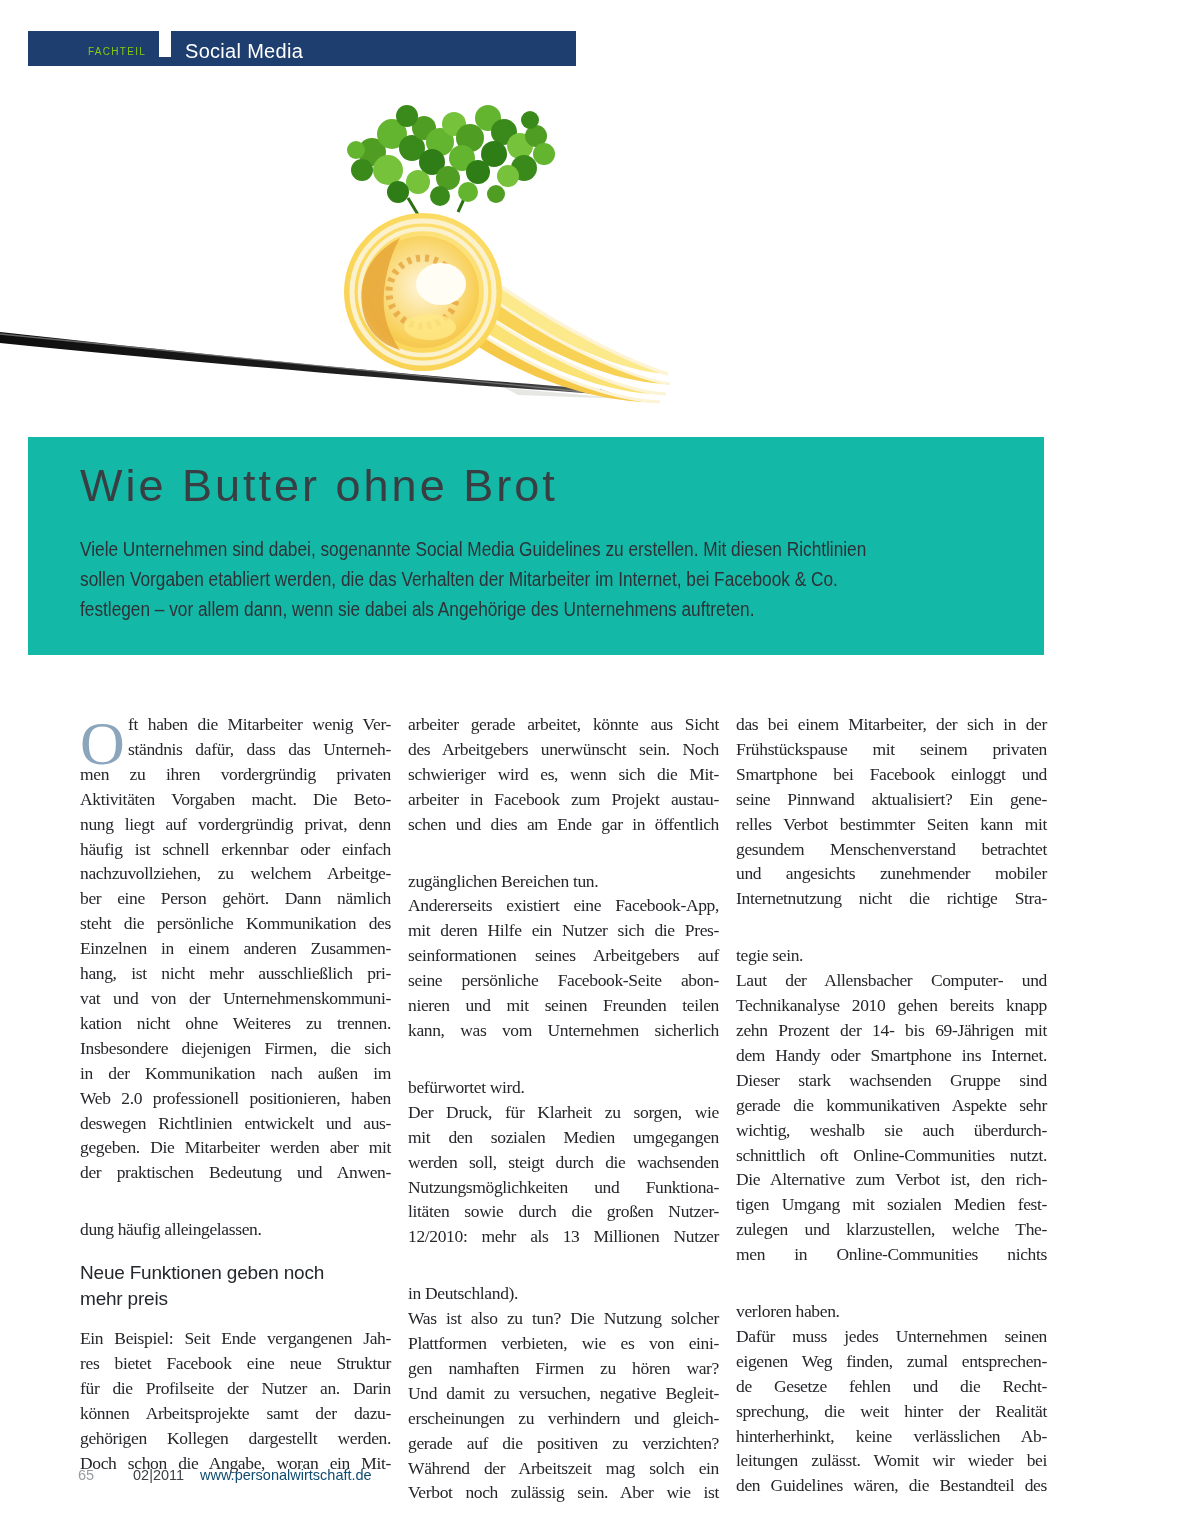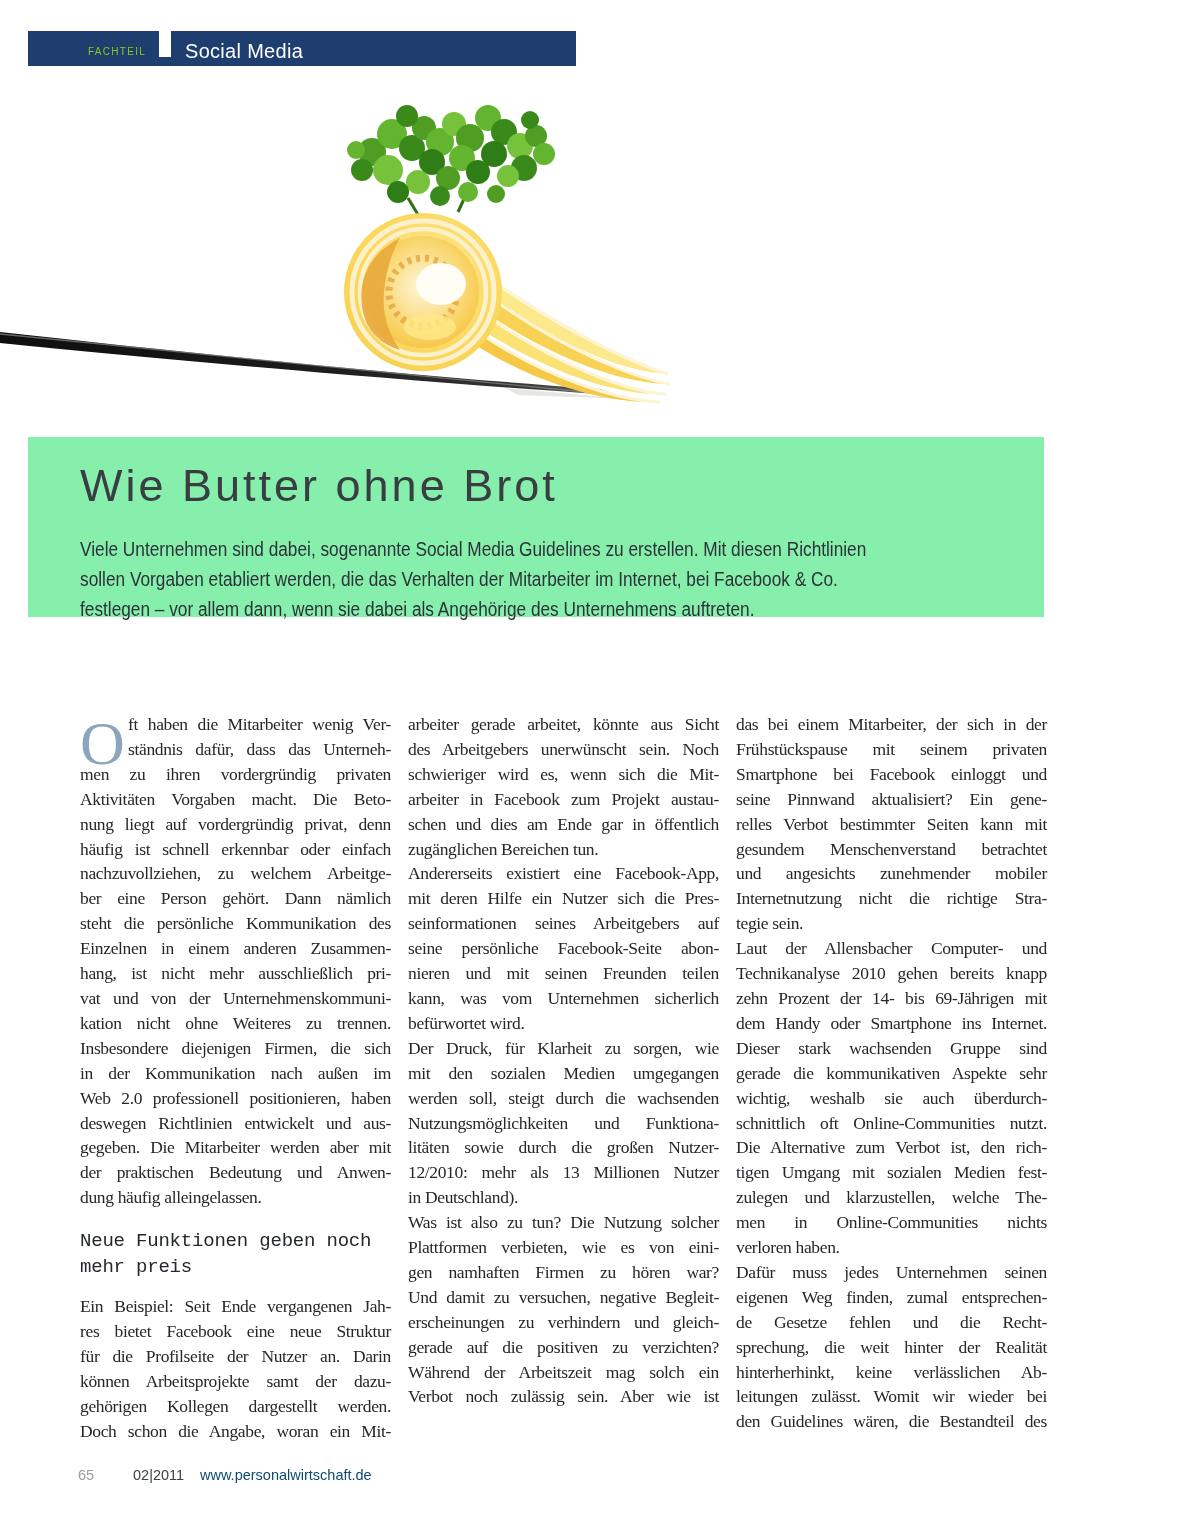--- a/index.html
+++ b/index.html
@@ -9,38 +9,38 @@
   
   .kickerbar{position:absolute;left:28px;top:31px;width:548px;height:35px;background:#1d3e6e;}
   .kicker-label{position:absolute;left:60px;top:15px;font-size:10px;letter-spacing:1.3px;color:#84cc16;}
   .kicker-notch{position:absolute;left:131px;top:0;width:12px;height:26px;background:#fff;}
   .section-label{position:absolute;left:157px;top:9px;font-size:20px;letter-spacing:0.3px;color:#fff;}
 
   
   .illus{position:absolute;left:0;top:90px;width:680px;height:322px;}
 
   
-  .titlebox{position:absolute;left:28px;top:437px;width:1016px;height:180px;background:#86efac;}
+  .titlebox{position:absolute;left:28px;top:437px;width:1016px;height:218px;background:#14b8a6;}
   .title{position:absolute;left:52px;top:24px;font-size:45px;line-height:1.1;font-weight:400;
          letter-spacing:3px;color:#393e43;white-space:nowrap;}
   .intro{position:absolute;left:52px;top:97px;font-size:19.5px;line-height:30.2px;color:#2c3237;
          transform:scaleX(0.885);transform-origin:0 0;width:1080px;}
   .intro-line{white-space:nowrap;}
 
   
   .cols{position:absolute;left:80px;top:712px;width:968px;display:flex;gap:17px;}
   .col{width:311px;}
   .para{position:relative;font-family:"Liberation Serif",serif;font-size:17.5px;line-height:24.9px;
         color:#26262b;letter-spacing:-0.35px;}
   .line{text-align:justify;text-align-last:justify;}
-  .line.end{text-align-last:left;}
+  .line.end{text-align-last:left;margin-top:32px;}
   .line.dc{padding-left:48px;}
   .dropcap{position:absolute;left:0;top:0;font-family:"Liberation Serif",serif;font-size:62px;
            line-height:1;color:#8ba5bd;}
-  .subheading{margin:18px 0 14px 0;font-family:Liberation Mono, monospace;font-size:19px;
+  .subheading{margin:18px 0 14px 0;font-family:Liberation Sans, sans-serif;font-size:19px;
               line-height:26px;color:#24282d;letter-spacing:-0.2px;}
 
   
   .footer-item{position:absolute;top:1467px;font-size:14.5px;}
   .pageno{left:78px;color:#989da1;}
   .issue{left:133px;color:#3b4147;}
   .site{left:200px;color:#0c4a6e;}
 </style>
 </head>
 <body>

